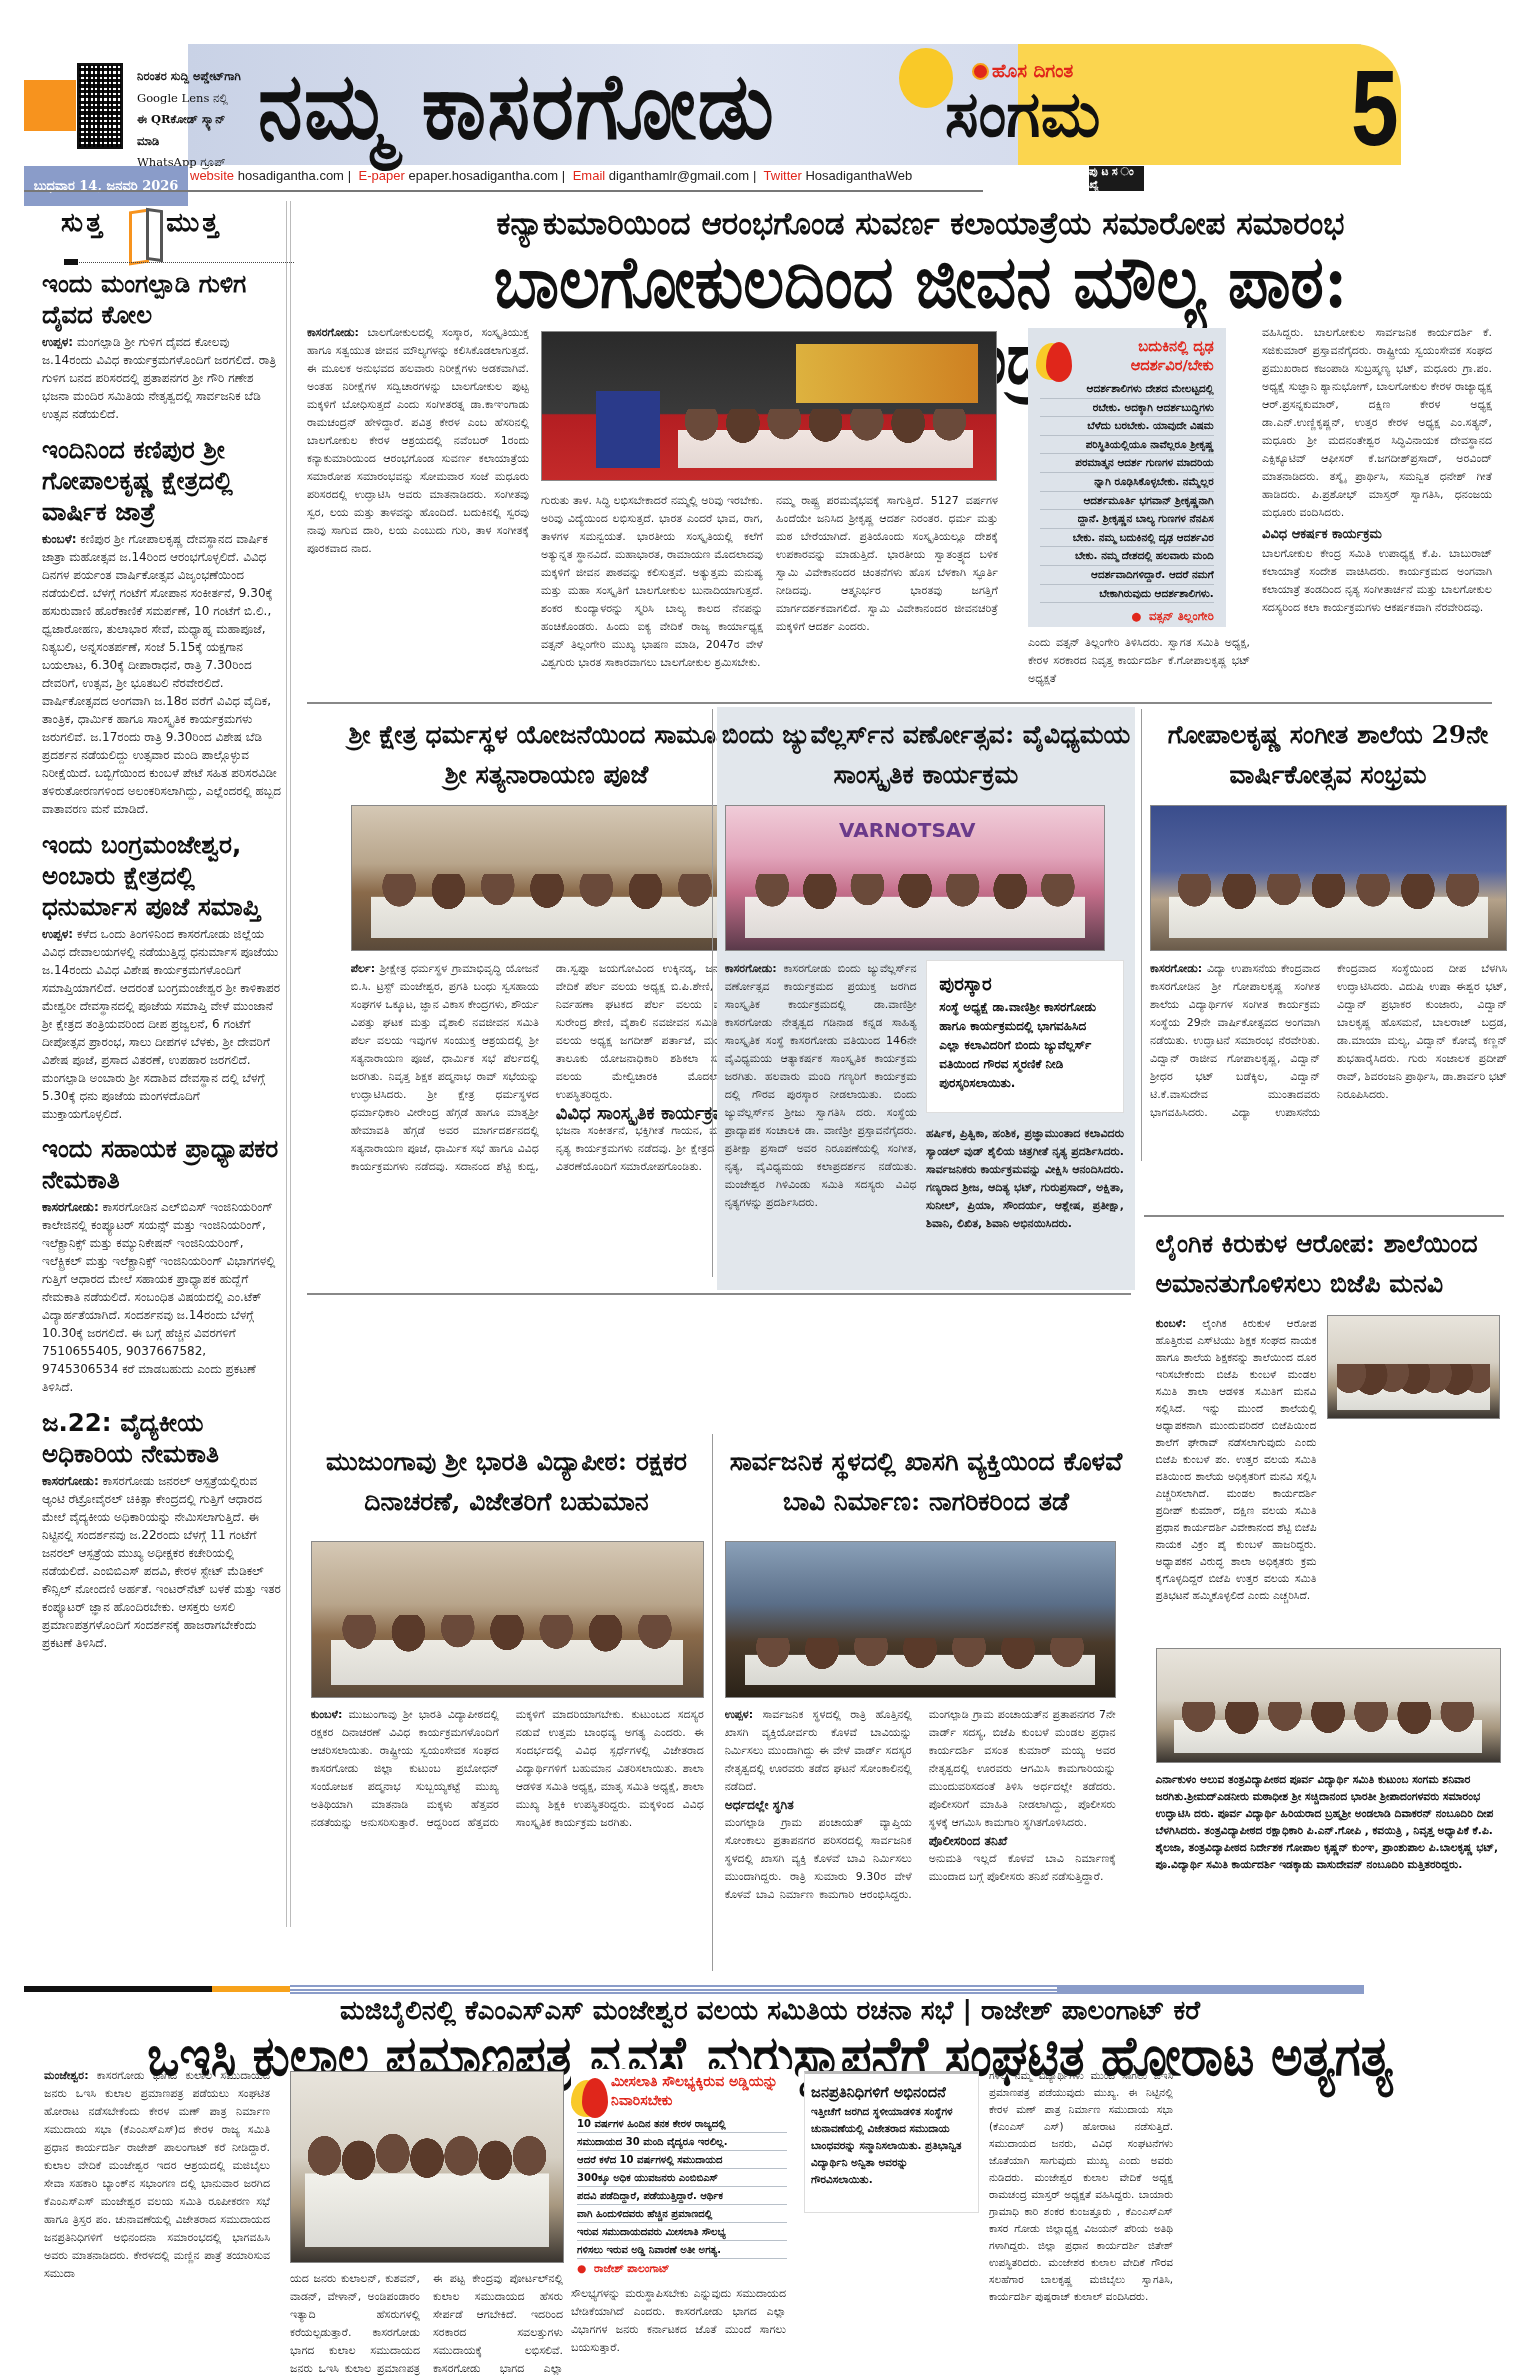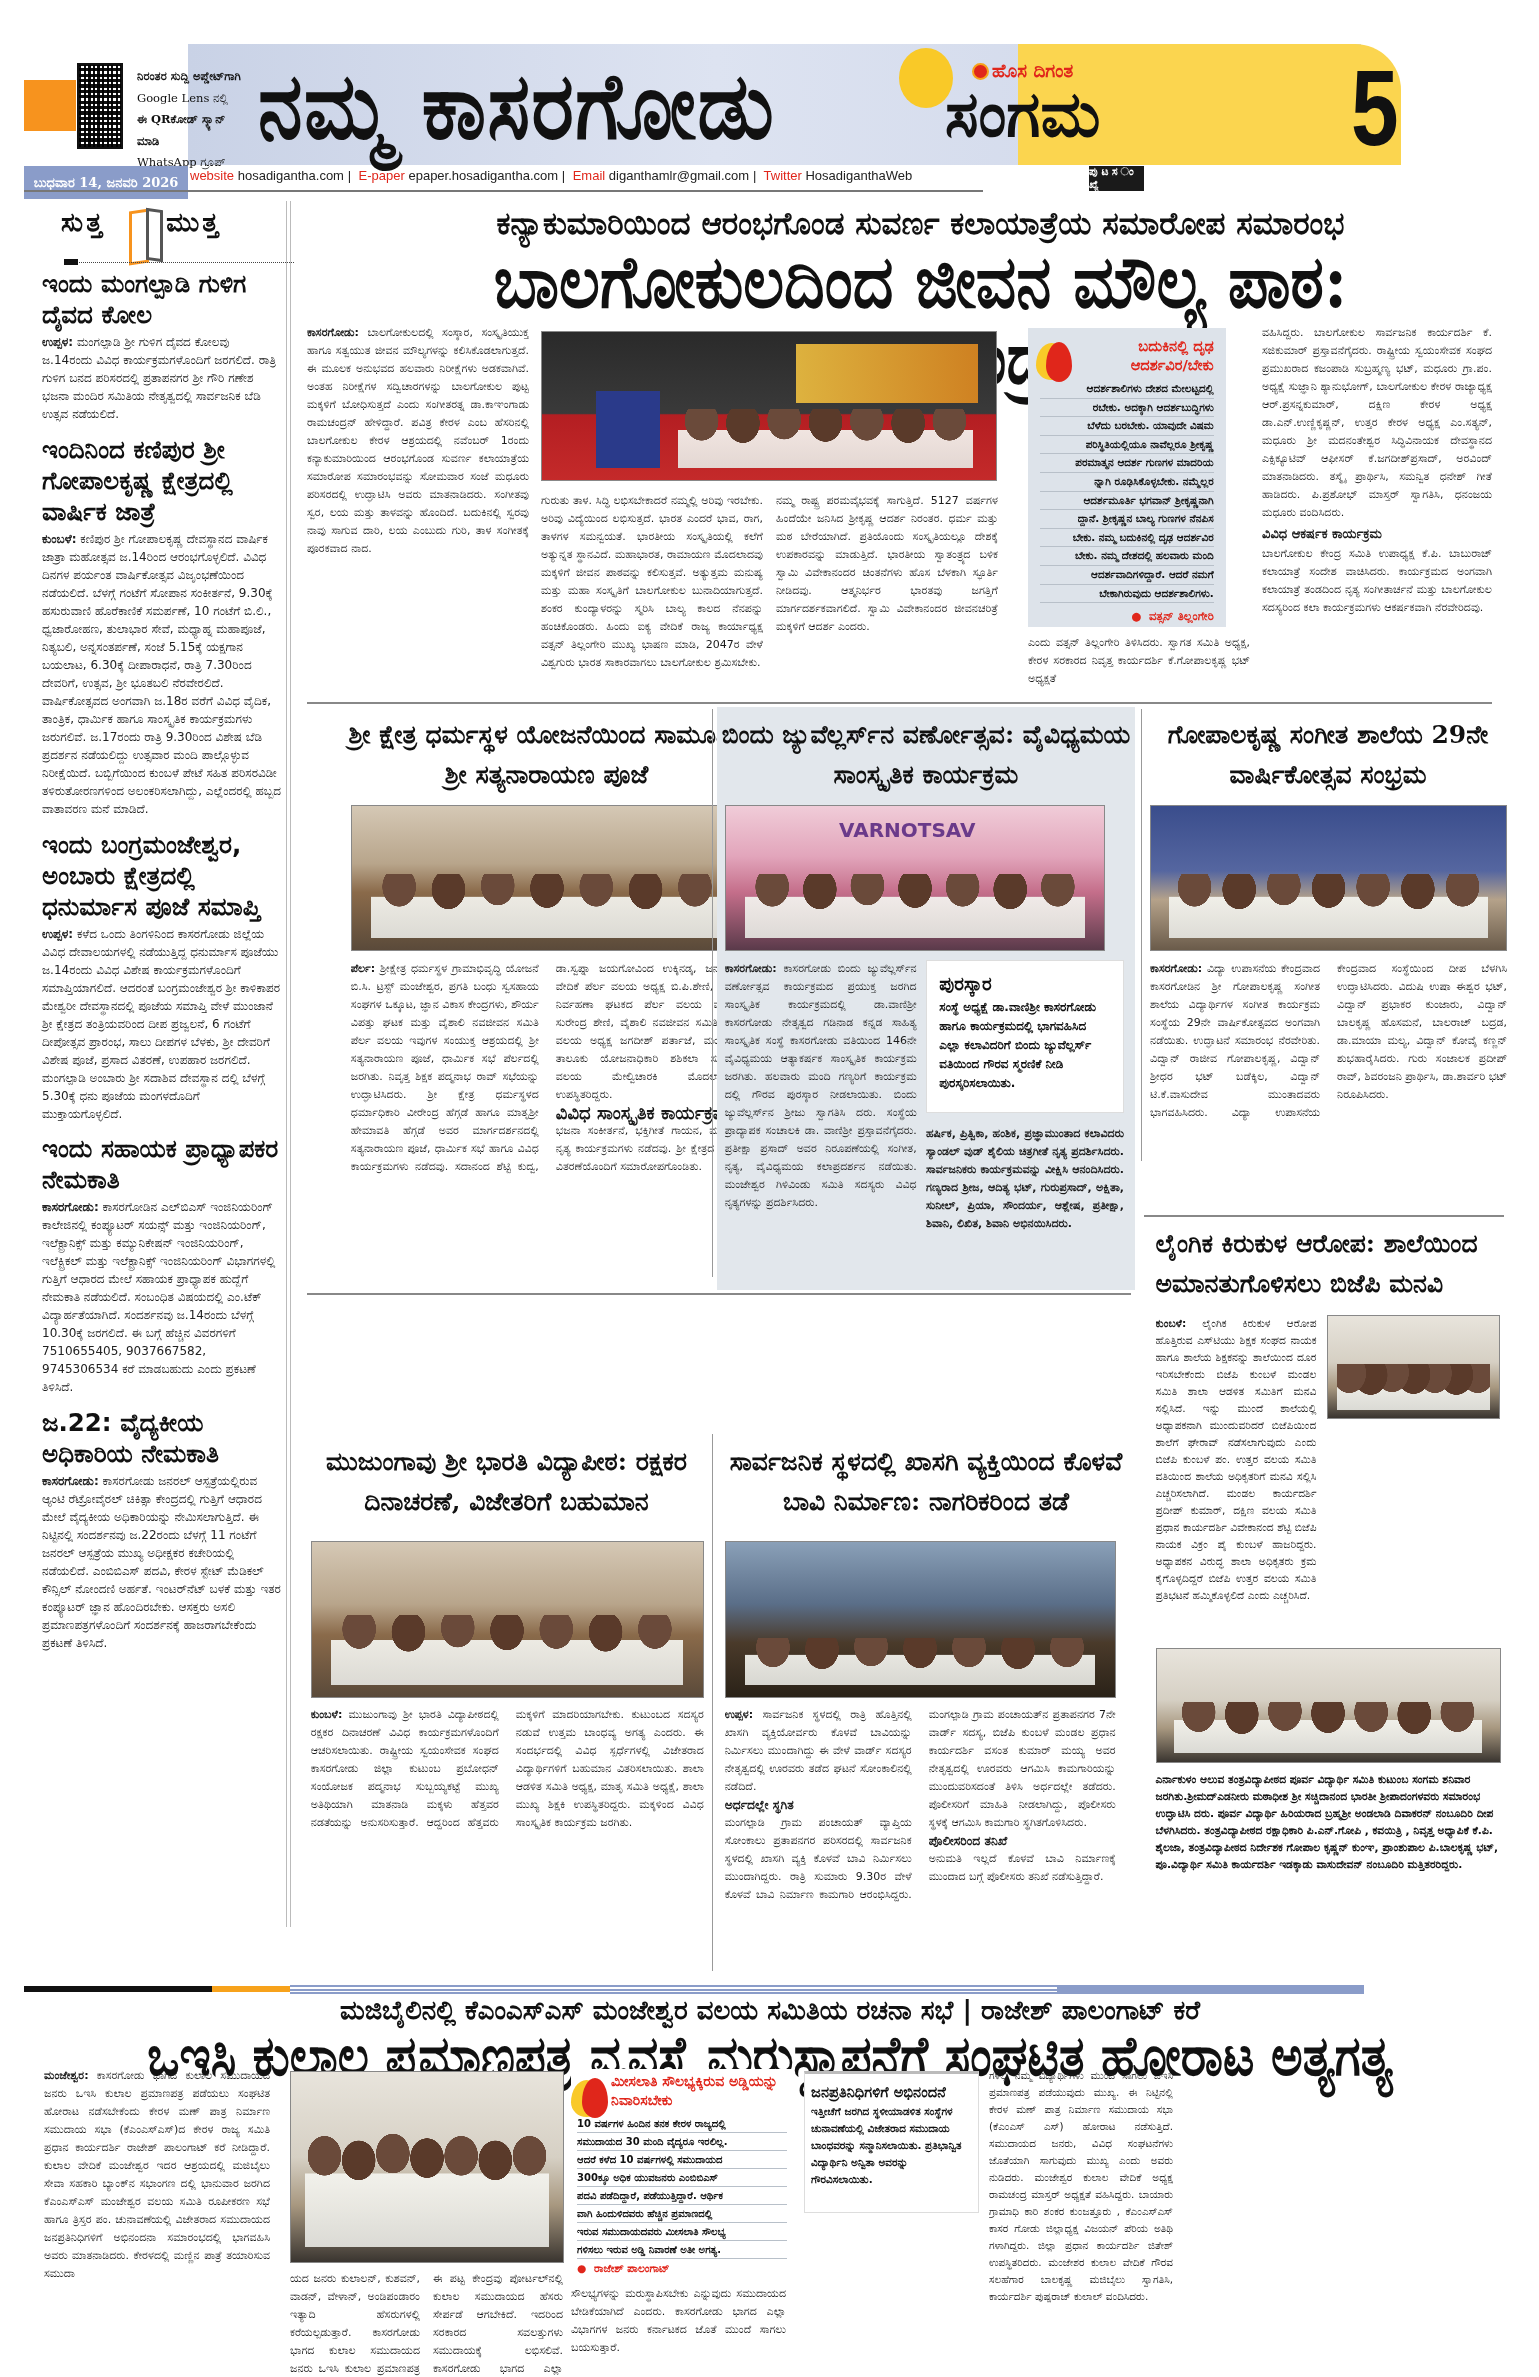--- a/index.html
+++ b/index.html
@@ -15,21 +15,21 @@
   .qr { position: absolute; left: 77px; top: 63px; width: 46px; height: 86px; background:
       repeating-linear-gradient(0deg, #111 0 3.1px, #fff 3.1px 5.4px),
       repeating-linear-gradient(90deg, #111 0 2.3px, #fff 2.3px 4.6px); background-blend-mode: multiply; border: 2.3px solid #111; }
   .qr-text { position: absolute; left: 137px; top: 66px; width: 107px; font-family: "DejaVu Serif", serif; font-size: 11.5px; line-height: 21.5px; color: #111; font-weight: bold; }
   .qr-text div:nth-child(2), .qr-text div:nth-child(4) { font-weight: normal; }
   .title-main { position: absolute; left: 258px; top: 60px; font-family: "DejaVu Serif", serif; font-weight: bold; font-size: 80px; letter-spacing: 1.5px; color: #111; line-height: 1; transform: scaleY(1.15); transform-origin: top left; }
   .brand-small { position: absolute; left: 972px; top: 60px; font-size: 18.4px; font-weight: bold; color: #e0261b; }
   .brand-small .logo-dot { display: inline-block; width: 17px; height: 17px; background: #e0261b; border-radius: 50%; vertical-align: -3.1px; margin-right: 3.1px; border: 2.3px solid #f7a21b; }
   .sangama { position: absolute; left: 945px; top: 83px; font-size: 63px; font-weight: bold; color: #111; line-height: 1; }
   .page-num { position: absolute; left: 1351px; top: 55px; font-family: "Liberation Sans", sans-serif; font-size: 107px; font-weight: bold; color: #111; line-height: 1; transform: scaleX(0.8); transform-origin: left top; }
-  .date-bar { position: absolute; left: 24px; top: 166px; width: 164px; height: 33px; background: #8a9cc9; color: #fff; font-family: "DejaVu Serif", serif; font-size: 13px; font-weight: bold; display: flex; align-items: center; justify-content: center; }
+  .date-bar { position: absolute; left: 24px; top: 166px; width: 164px; height: 40px; background: #8a9cc9; color: #fff; font-family: "DejaVu Serif", serif; font-size: 13px; font-weight: bold; display: flex; align-items: center; justify-content: center; }
   .contact-bar { position: absolute; left: 190px; top: 168px; font-family: "Liberation Sans", sans-serif; font-size: 13px; color: #222; white-space: nowrap; }
   .contact-bar .lbl { color: #e0261b; }
   .contact-bar .sep { margin: 0 3.8px; }
   .mh-rule { position: absolute; left: 24px; top: 190px; width: 959px; height: 1.5px; background: #777; }
   .edition-badge { position: absolute; left: 1089px; top: 166px; width: 55px; height: 24.5px; background: #1a1a1a; color: #fff; font-size: 10.7px; display: flex; align-items: center; justify-content: center; font-weight: bold; }
 
   
   .leftcol { position: absolute; left: 0; top: 201px; width: 288px; height: 1733px; padding-left: 42px; padding-right: 6.1px; }
   .left-rule { position: absolute; left: 286px; top: 201px; width: 4.6px; height: 1726px; border-left: 1.5px solid #bbb; border-right: 1.5px solid #bbb; }
   .suttamutta { height: 67px; position: relative; }

